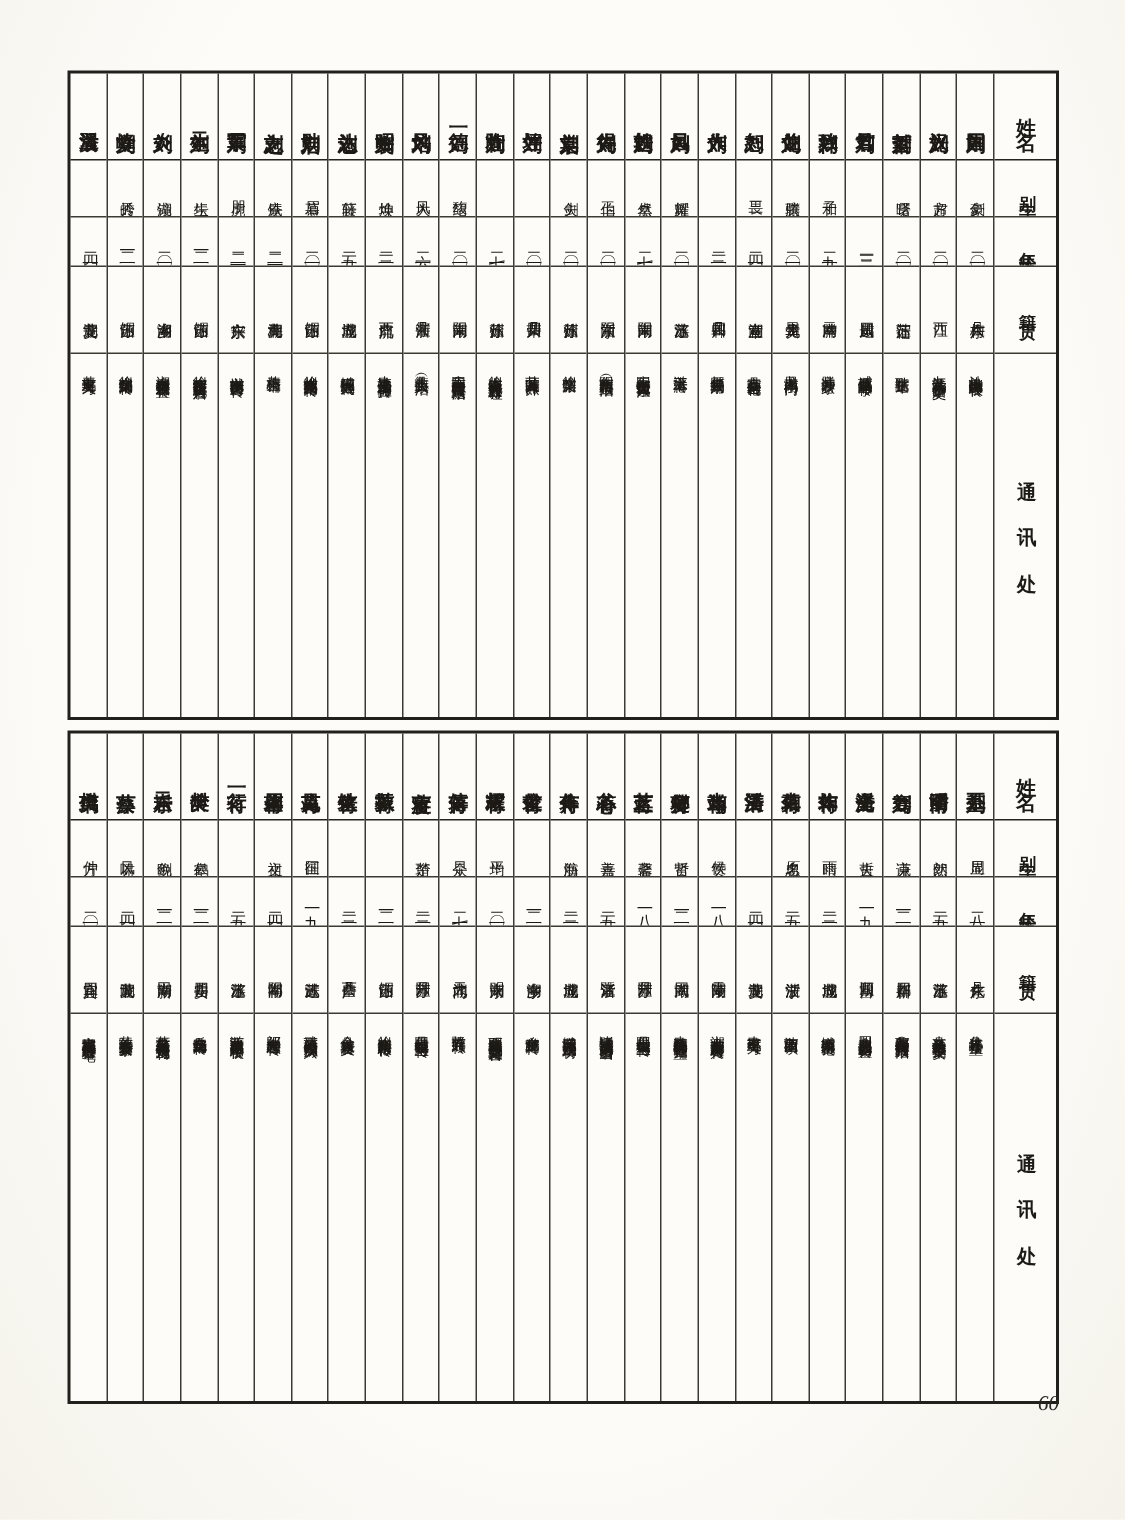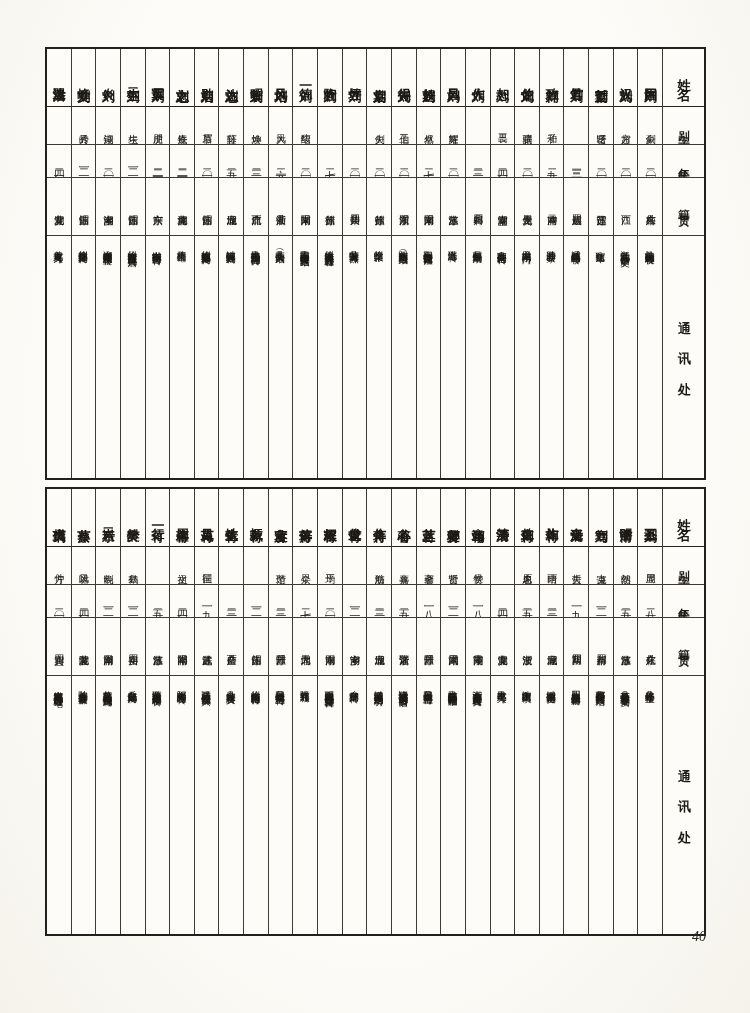--- a/index.html
+++ b/index.html
@@ -418,14 +418,14 @@
   </div>
       <div class="col">
     <div class="cell c-name">樊贞瑀</div>
     <div class="cell c-zi">仲方</div>
     <div class="cell c-age">二〇</div>
     <div class="cell c-native">四川宜宾</div>
     <div class="cell c-addr">宜宾大塔场邮局代办所转古堰墟宅</div>
   </div>
     </div>
 
-  <div class="page-num">40</div>
+  <div class="page-num">60</div>
 </div>
 
 </body></html>

